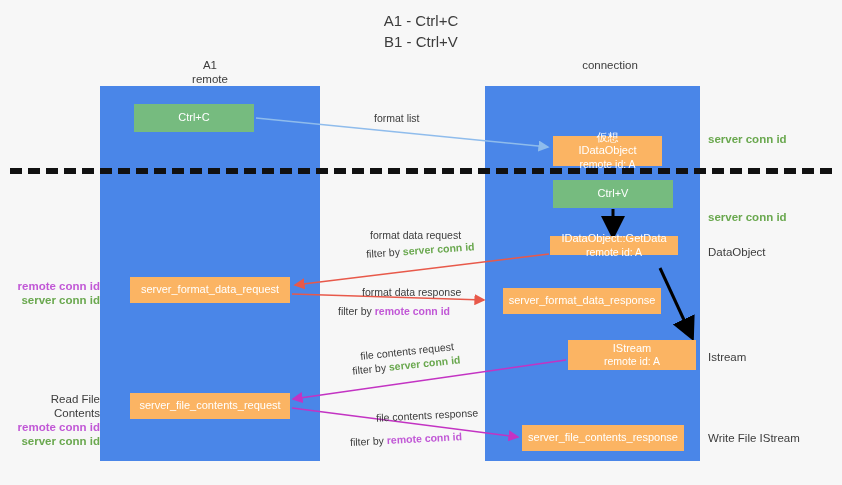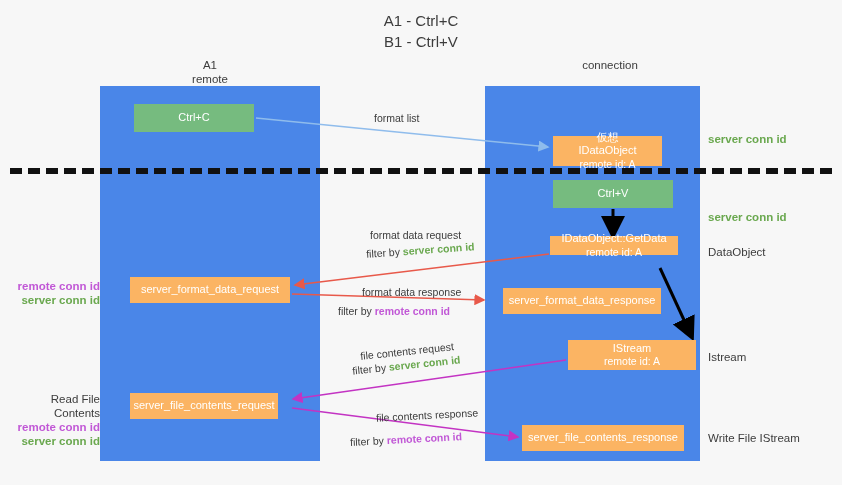--- a/index.html
+++ b/index.html
@@ -43,21 +43,21 @@
   .green{background:#76bb7f;}
   .orange{background:#fbb463;}
 
   #box-ctrlc{left:134px;top:104px;width:120px;height:28px;}
   #box-idataobject{left:553px;top:136px;width:109px;height:30px;}
   #box-ctrlv{left:553px;top:180px;width:120px;height:28px;}
   #box-getdata{left:550px;top:236px;width:128px;height:19px;}
   #box-fmt-req{left:130px;top:277px;width:160px;height:26px;}
   #box-fmt-res{left:489px;top:288px;width:158px;height:26px;margin-left:14px;}
   #box-istream{left:568px;top:340px;width:128px;height:30px;}
-  #box-file-req{left:130px;top:393px;width:148px;height:26px;}
+  #box-file-req{left:130px;top:393px;width:160px;height:26px;}
   #box-file-res{left:522px;top:425px;width:162px;height:26px;}
 
   .box .l2{font-size:10.5px;}
 
   
   .side-label{font-size:11.5px;line-height:14px;}
   .green-txt{color:#6aa84f;font-weight:bold;}
   .magenta-txt{color:#c158d6;font-weight:bold;}
   .plain-txt{color:#3c3c3c;}
 

